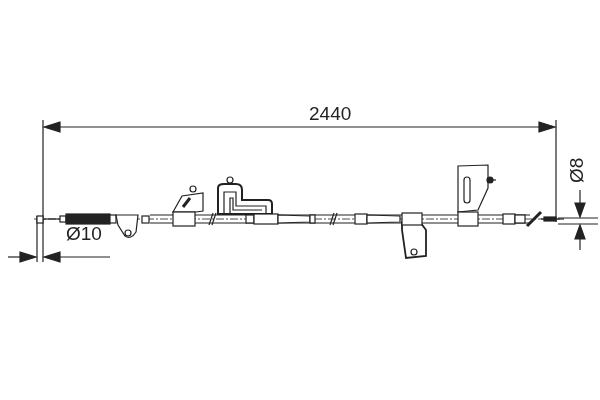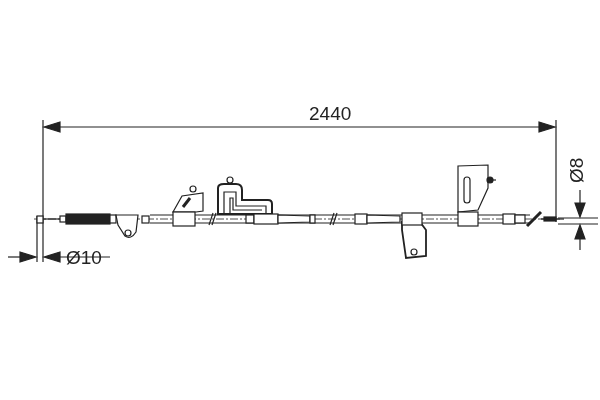--- a/index.html
+++ b/index.html
@@ -1,20 +1,20 @@
 <!DOCTYPE html>
 <html><head>
 <meta charset="utf-8">
 <style>
   html, body { margin: 0; padding: 0; background: #ffffff; }
   body { width: 600px; height: 400px; overflow: hidden; position: relative; font-family: "Liberation Sans", sans-serif; }
   .canvas { position: absolute; left: 0; top: 0; width: 600px; height: 400px; }
   .dim-text { position: absolute; font-family: "Liberation Sans", sans-serif; color: #222; font-size: 19px; line-height: 1; }
   .dim-main { left: 280px; top: 104px; margin-left: 29px; }
-  .dim-left { left: 66px; top: 248px; }
+  .dim-left { left: 66px; top: 224px; }
   .dim-right { left: 567px; top: 183px; transform: rotate(-90deg); transform-origin: left top; }
 </style>
 </head>
 <body>
 
 <svg class="canvas" viewBox="0 0 600 400" xmlns="http://www.w3.org/2000/svg">
   <defs>
     <marker id="arr" markerWidth="14" markerHeight="8" refX="13" refY="4" orient="auto" markerUnits="userSpaceOnUse">
       <path d="M0,0 L14,4 L0,8 Z" fill="#222"></path>
     </marker>

